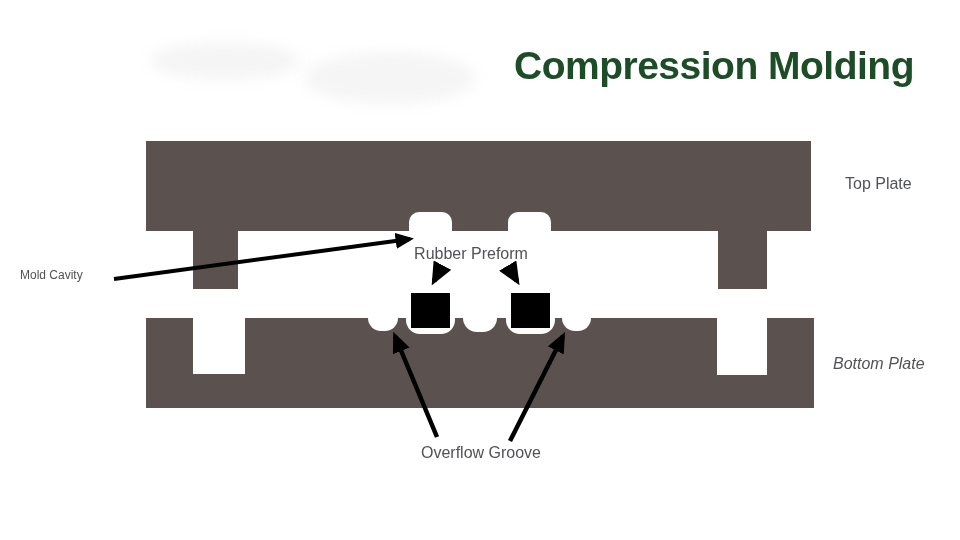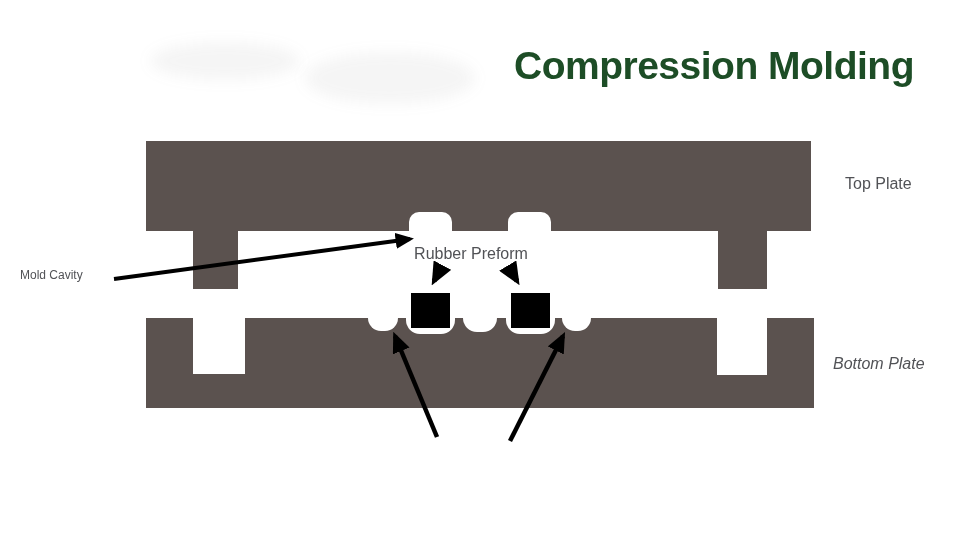--- a/index.html
+++ b/index.html
@@ -96,14 +96,15 @@
     <line x1="442" y1="266" x2="434" y2="281" stroke="#000" stroke-width="5" marker-end="url(#ah)"></line>
     <line x1="508" y1="266" x2="517" y2="281" stroke="#000" stroke-width="5" marker-end="url(#ah)"></line>
     <line x1="437" y1="437" x2="395" y2="336" stroke="#000" stroke-width="4.5" marker-end="url(#ah)"></line>
     <line x1="510" y1="441" x2="563" y2="336" stroke="#000" stroke-width="4.5" marker-end="url(#ah)"></line>
   </svg>
 
   <div class="lbl lbl-top-plate">Top Plate</div>
   <div class="lbl lbl-bottom-plate">Bottom Plate</div>
   <div class="lbl lbl-mold-cavity">Mold Cavity</div>
   <div class="lbl lbl-rubber-preform">Rubber Preform</div>
+  <div class="lbl lbl-overflow-groove">Overflow Groove</div>
 
 </div>
 
 </body></html>

